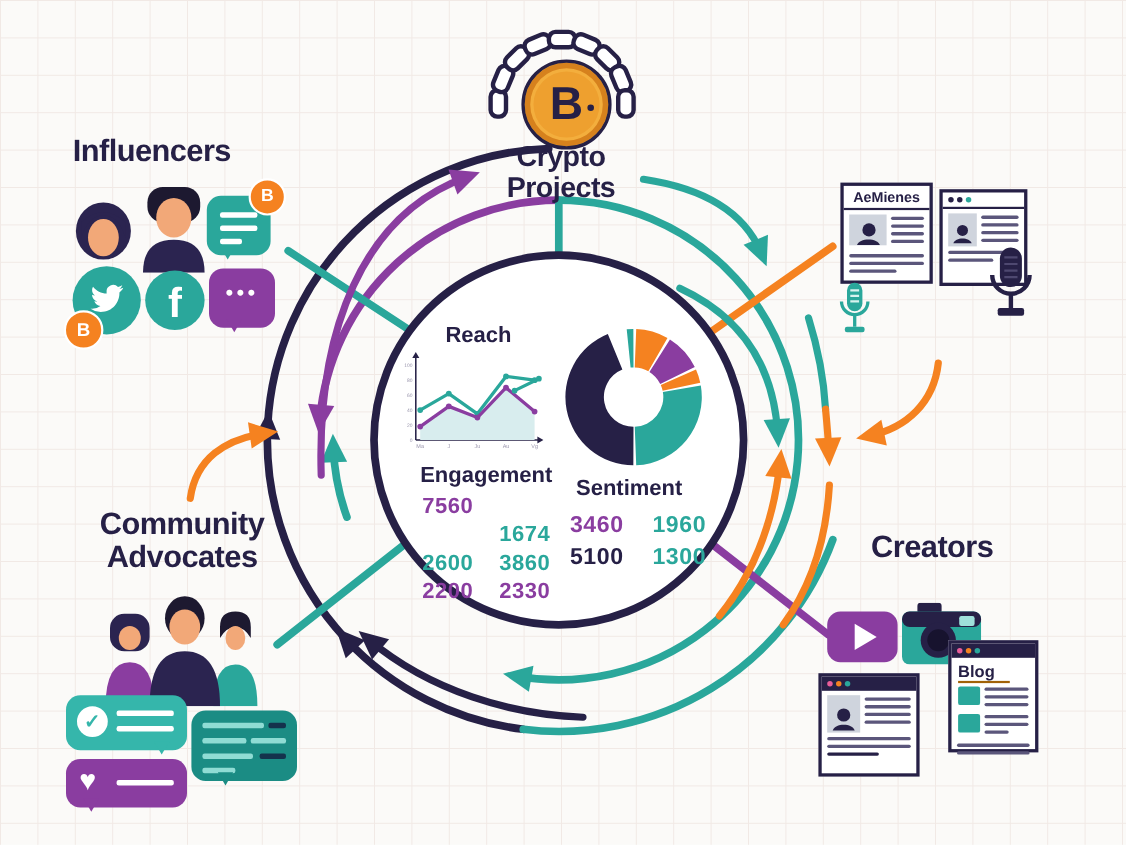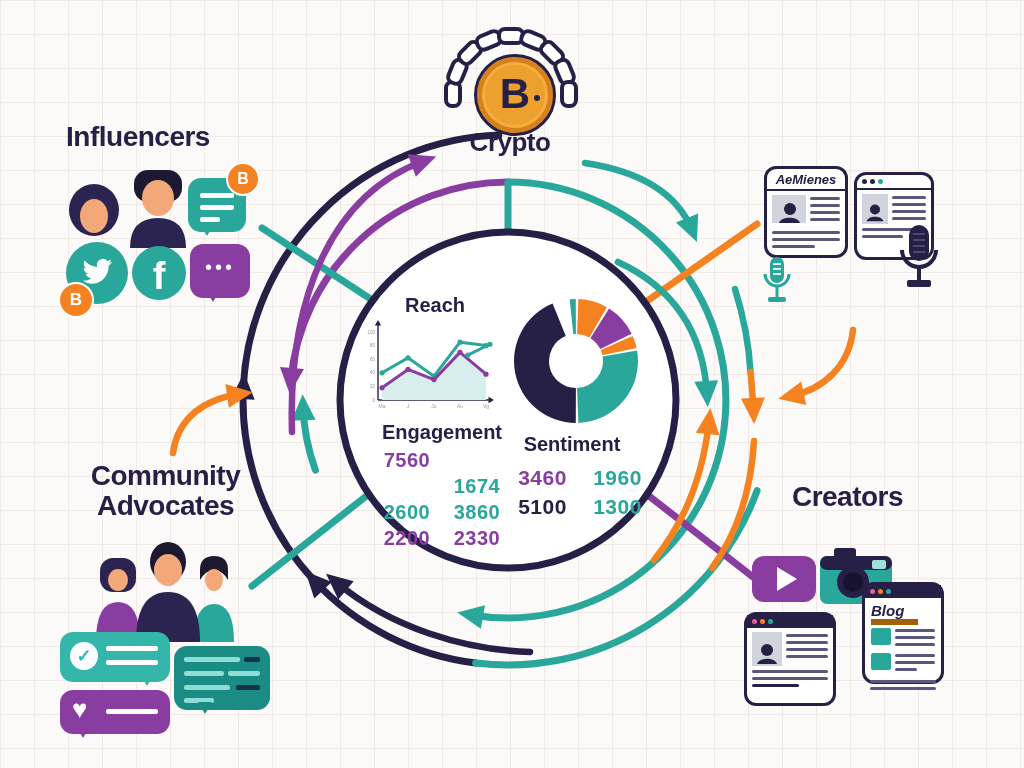--- a/index.html
+++ b/index.html
@@ -33,30 +33,30 @@
   .bubble{position:absolute;border-radius:13px;}
   .bubble::after{content:"";position:absolute;bottom:-11px;border:7px solid transparent;border-top-width:12px;}
   .b-teal{background:#2aa79b;} .b-teal::after{left:12px;border-top-color:#2aa79b;}
   .b-teal2{background:#35b6ab;} .b-teal2::after{right:16px;border-top-color:#35b6ab;}
   .b-purple{background:#8a3da0;} .b-purple::after{left:16px;border-top-color:#8a3da0;}
   .b-dkteal{background:#1b8c84;} .b-dkteal::after{left:24px;border-top-color:#1b8c84;}
   .bar{position:absolute;background:#fff;border-radius:2px;height:5px;}
   .bar-lt{position:absolute;background:#8fdcd4;border-radius:2px;height:5px;}
   .bar-nv{position:absolute;background:#14324c;border-radius:2px;height:5px;}
   
-  .card{position:absolute;background:#fff;border:3px solid #262046;border-radius:12px;box-sizing:border-box;font-style:italic;}
+  .card{position:absolute;background:#fff;border:3px solid #262046;border-radius:0;box-sizing:border-box;}
   .ln{height:3px;background:#5b567b;border-radius:2px;margin:4px 5px;}
   .ln.short{width:55%;}
   .np-title{font-weight:bold;color:#262046;font-size:13px;text-align:center;margin:3px 0 2px;
             border-bottom:2px solid #262046;padding-bottom:2px;}
   .topbar{height:13px;border-bottom:2px solid #262046;display:flex;align-items:center;gap:3px;padding-left:5px;}
   .topbar.dark{background:#262046;border-bottom:none;}
   .dot{width:5px;height:5px;border-radius:50%;}
   .photo{background:#cfd4dd;display:flex;align-items:flex-end;justify-content:center;overflow:hidden;}
-  .blog-title{font-weight:bold;color:#262046;font-size:15px;margin:4px 6px 2px;border-bottom:6px solid #a16207;display:inline-block;padding-right:14px;}
+  .blog-title{font-weight:bold;color:#262046;font-size:15px;margin:4px 6px 2px;border-bottom:2px solid #a16207;display:inline-block;padding-right:14px;}
   .tealsq{width:20px;height:17px;background:#2aa79b;border-radius:2px;}
   
   #play{position:absolute;left:752px;top:556px;width:64px;height:46px;background:#8a3da0;border-radius:12px;
         display:flex;align-items:center;justify-content:center;}
   #play .tri{width:0;height:0;border-left:20px solid #fff;border-top:12px solid transparent;border-bottom:12px solid transparent;margin-left:5px;}
   svg text{font-family:"Liberation Sans",sans-serif;}
 </style>
 </head>
 <body>
 
@@ -126,20 +126,21 @@
 
     <circle cx="508" cy="400" r="168" fill="#ffffff" stroke="#262046" stroke-width="7"></circle>
   </svg>
 
   <div id="coin">
     <span class="b">B</span>
     <span class="coin-dot"></span>
   </div>
   <div class="title t26" style="left:430px;top:128px;width:160px">
     <div>Crypto</div>
+    <div>Projects</div>
   </div>
 
   <div class="title t28" style="left:38px;top:122px;width:200px">Influencers</div>
   <div class="title t28" style="left:58px;top:461px;width:215px">
     <div>Community</div>
     <div>Advocates</div>
   </div>
   <div class="title t28" style="left:745px;top:482px;width:205px">
     <div>Creators</div>
   </div>

